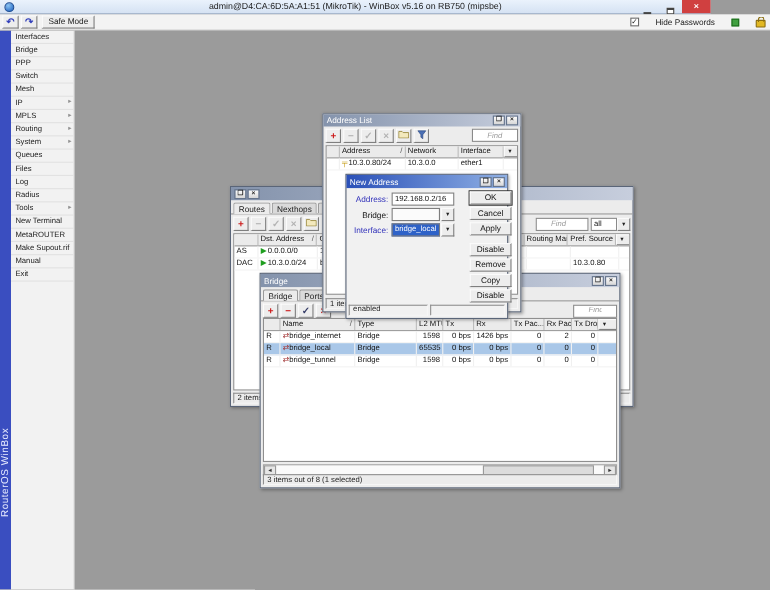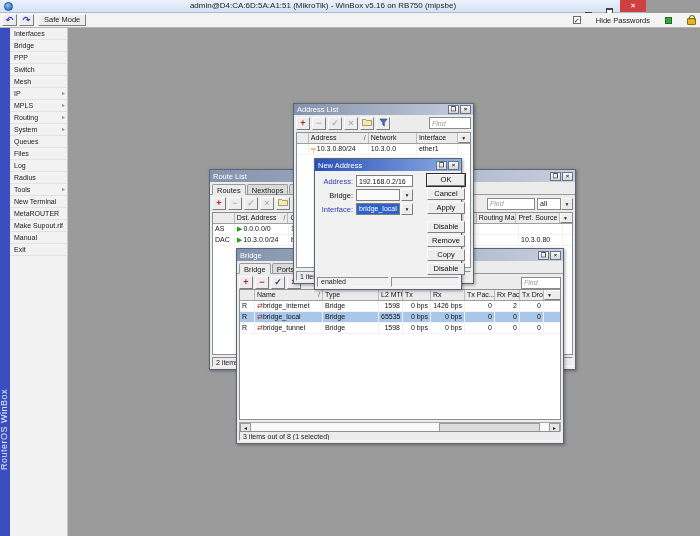--- a/index.html
+++ b/index.html
@@ -49,21 +49,21 @@
     font-size:6px;line-height:7px;text-align:center;color:#222;margin-left:1px;font-weight:bold;}
   .tabsrow{display:flex;height:13px;padding:2px 2px 0;border-bottom:1px solid #9a9a9a;}
   .tab{padding:0 4px;font-size:7.5px;line-height:11px;border:1px solid #9a9a9a;border-bottom:none;background:#dadada;
     margin-right:1px;border-radius:2px 2px 0 0;color:#222;white-space:nowrap;}
   .tab.active{background:#ececec;border-bottom:1px solid #ececec;margin-bottom:-1px;}
   .wtb{display:flex;align-items:center;padding:2px 2px;height:17px;}
   .tbtn{width:14px;height:13px;font-size:9px;line-height:11px;text-align:center;font-weight:bold;margin-right:2px;}
   .tbtn.red{color:#cc1818;}
   .tbtn.dark{color:#333a66;}
   .tbtn.dis{color:#b2b2b2;}
-  .findbox{margin-left:auto;height:12px;border:1px solid #8a8a8a;background:#fff;font-size:7px;padding:0 2px;width:48px;color:#222;}
+  .findbox{margin-left:auto;height:12px;border:1px solid #8a8a8a;background:#fff;font-size:7px;padding:0 13px;width:48px;color:#222;}
   .findbox::placeholder{color:#9a9a9a;font-style:italic;}
   .combo-sm{height:12px;border:1px solid #8a8a8a;background:#fff;font-size:7px;line-height:10px;padding:0 2px;margin-left:2px;}
   .ddbtn{width:12px;height:12px;font-size:5px;line-height:10px;text-align:center;color:#222;}
 
   
   .grid{position:absolute;left:2px;right:2px;background:#fff;border:1px solid #8f8f8f;overflow:hidden;}
   .hrow{display:flex;height:11px;background:#ebebeb;border-bottom:1px solid #9f9f9f;}
   .hc{font-size:7px;line-height:10px;padding:0 2px;border-right:1px solid #bcbcbc;white-space:nowrap;overflow:hidden;display:flex;}
   .hc .sort{margin-left:auto;color:#555;}
   .hdd{font-size:5px;line-height:9px;text-align:center;color:#222;}
@@ -208,21 +208,20 @@
       </div>
     <div class="mitem">
         <span>Exit</span>
       </div>
   </div>
 
   <div id="desktop"></div>
 
   <div class="win rl" id="win-route">
     <div class="wtitle inactive">
-      <span class="wt">Route List</span>
       <span class="wb">❒</span>
       <span class="wb"><span>×</span></span>
     </div>
     <div class="tabsrow">
       <span class="tab active">Routes</span>
       <span class="tab">Nexthops</span>
       <span class="tab">Rules</span>
     </div>
     <div class="wtb">
       <span class="tbtn raise red"><span>+</span></span>

